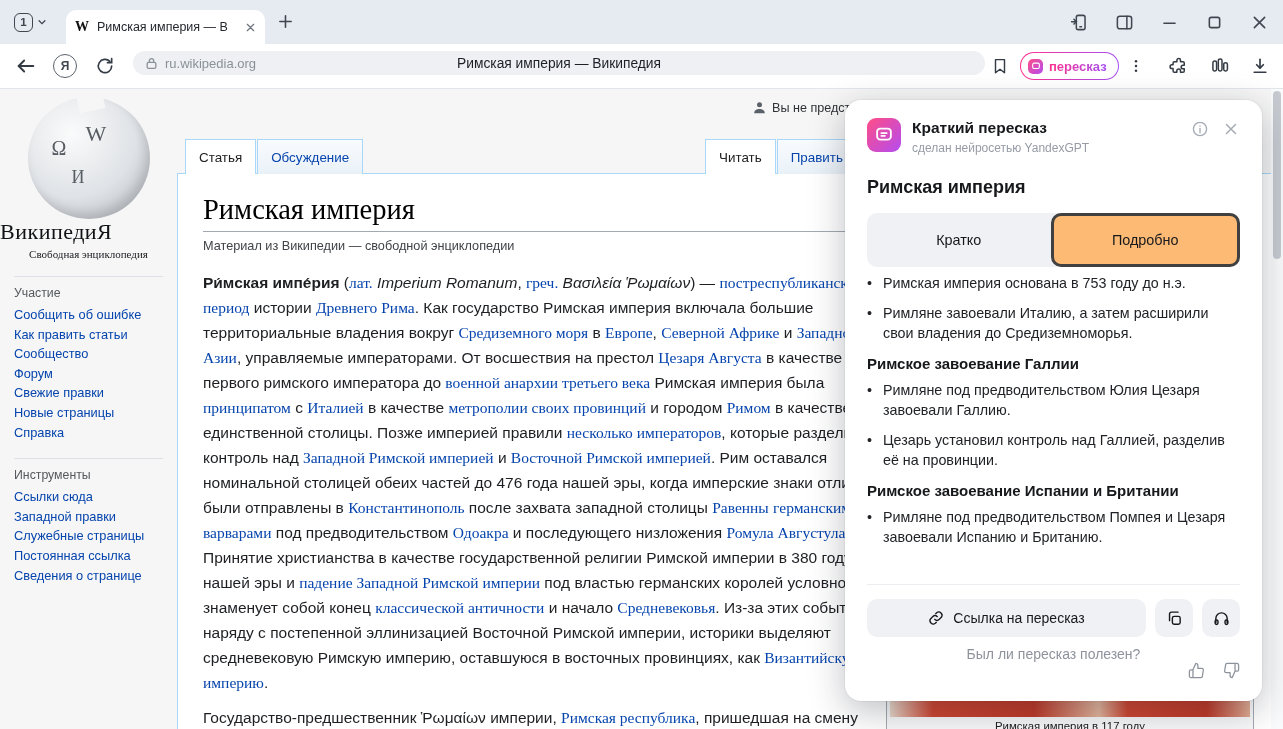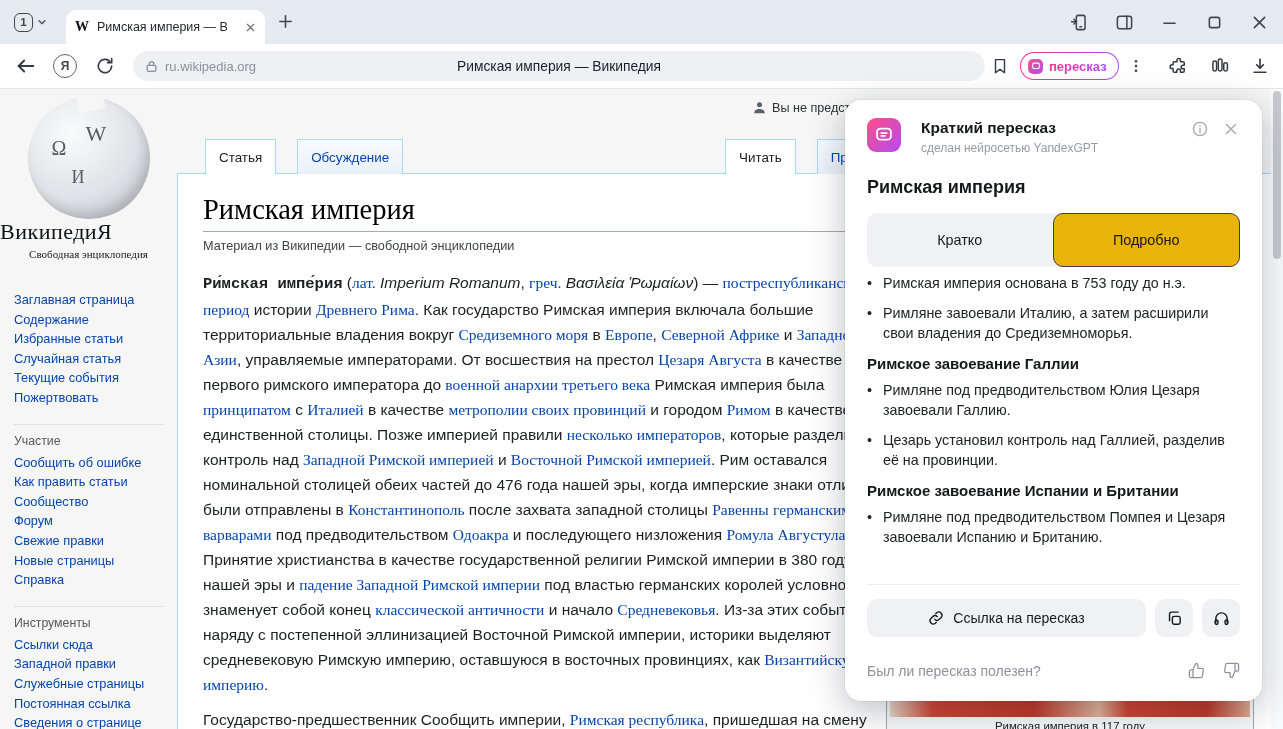--- a/index.html
+++ b/index.html
@@ -15,21 +15,21 @@
   .favicon { font-family:"Liberation Serif",serif; font-weight:bold; font-size:14px; color:#111; margin-right:8px; }
   .tab-title { font-size:12.5px; color:#23272e; white-space:nowrap; overflow:hidden; flex:1; }
   .tab-close { margin-left:6px; flex:none; cursor:pointer; }
   .newtab { position:absolute; left:277px; top:13px; cursor:pointer; }
   .tabbar-right { position:absolute; right:14px; top:0; height:44px; display:flex; align-items:center; gap:26px; }
   .tb-icon { cursor:pointer; }
 
   
   .toolbar { position:absolute; top:44px; left:0; right:0; height:45px; background:#fff; border-bottom:1px solid #e2e5ea; }
   .tool-abs { position:absolute; top:0; height:44px; display:flex; align-items:center; }
-  .omnibox { position:absolute; left:133px; top:7px; width:852px; height:30px; background:#eef0f4; border-radius:15px; display:flex; align-items:center; padding:0 12px; }
+  .omnibox { position:absolute; left:133px; top:7px; width:852px; height:24px; background:#eef0f4; border-radius:15px; display:flex; align-items:center; padding:0 12px; }
   .omni-host { font-size:13px; color:#8b9199; margin-left:7px; }
   .omni-title { position:absolute; left:0; right:0; text-align:center; font-size:13.8px; color:#1c2026; pointer-events:none; }
   .pereskaz-pill { position:absolute; left:1020px; top:8px; height:28px; padding:0 11px 0 7px; display:flex; align-items:center; gap:6px; border-radius:14px; border:1.5px solid transparent; background:linear-gradient(#fff,#fff) padding-box, linear-gradient(90deg,#ff2f8d,#a44ff2) border-box; cursor:pointer; }
   .pereskaz-mini { width:15px; height:15px; border-radius:5px; background:linear-gradient(135deg,#ff4d86,#b44cf0); display:flex; align-items:center; justify-content:center; }
   .pereskaz-label { font-size:13px; font-weight:bold; background:linear-gradient(90deg,#ff2f8d,#a44ff2); -webkit-background-clip:text; background-clip:text; color:transparent; }
 
   
   .page { position:absolute; top:89px; left:0; right:0; bottom:0; background:#f6f6f6; overflow:hidden; }
   .sidebar { position:absolute; left:0; top:0; width:177px; bottom:0; }
   .globe { width:122px; height:122px; margin:8px auto 0; border-radius:50%; background:radial-gradient(circle at 36% 30%, #fafbfb, #dfe2e6 55%, #b7bcc2 92%); position:relative; box-shadow:inset -4px -6px 10px rgba(0,0,0,.12); }
@@ -41,61 +41,61 @@
   .wordmark { font-family:"Liberation Serif",serif; font-size:22px; letter-spacing:.5px; color:#0f1114; margin-top:0px; }
   .tagline { text-align:center; font-family:"Liberation Serif",serif; font-size:11px; color:#202226; margin-top:3px; }
   .nav { margin-top:24px; display:flex; flex-direction:column; padding-left:14px; }
   .nav.first { margin-top:30px; }
   .side-link { font-size:12.8px; line-height:19.6px; color:#0645ad; text-decoration:none; cursor:pointer; }
   .nav-header { font-size:12.3px; color:#54595d; margin:16px 14px 5px 14px; padding-top:9px; border-top:1px solid #dde0e4; }
   .personalbar { position:absolute; top:11px; left:752px; display:flex; align-items:center; gap:5px; font-size:12.6px; color:#2f3338; }
   .tabsrow { position:absolute; left:177px; right:12px; top:50px; height:35px; border-bottom:1px solid #a7d7f9; }
   .tabs-left { position:absolute; left:8px; bottom:-1px; height:35px; display:flex; }
   .tabs-right { position:absolute; left:528px; bottom:-1px; height:35px; display:flex; }
-  .ptab { height:100%; display:flex; align-items:center; padding:8px 13px; font-size:13.4px; color:#0645ad; background:linear-gradient(to bottom,#f9fbfd,#e9f1f8); border:1px solid #a7d7f9; border-bottom:none; margin-right:1px; cursor:pointer; white-space:nowrap;margin-left:20px; }
+  .ptab { height:100%; display:flex; align-items:center; padding:8px 13px; font-size:13.4px; color:#0645ad; background:linear-gradient(to bottom,#f9fbfd,#e9f1f8); border:1px solid #a7d7f9; border-bottom:none; margin-right:1px; cursor:pointer; white-space:nowrap; }
   .ptab-active { background:#fff; color:#202122; box-shadow:0 2px 0 #fff; }
   .article { position:absolute; left:177px; top:85px; right:12px; bottom:0; background:#fff; border-left:1px solid #a7d7f9; padding:20px 20px 0 25px; }
   .article-title { font-family:"Liberation Serif","DejaVu Serif",serif; font-size:28.5px; font-weight:400; color:#000; padding-bottom:5px; border-bottom:1px solid #a2a9b1; }
   .sitesub { font-size:12.7px; color:#3f4347; margin-top:7px; }
   .article-body { margin-top:17px; width:682px; font-size:15.5px; line-height:25px; color:#1d1f22; }
   .article-body p { margin:0 0 10px; }
   .wlink { color:#0645ad; text-decoration:none; cursor:pointer;font-family:Liberation Serif, serif; }
-  .bold { font-weight:bold;font-family:Liberation Mono, monospace; } .italic { font-style:italic; }
+  .bold { font-weight:bold; } .italic { font-style:italic; }
 
   .infobox-peek { position:absolute; left:886px; top:609px; width:368px; background:#f8f9fa; border:1px solid #a2a9b1; padding:2px 3px; }
   .peek-map { height:16px; background:linear-gradient(90deg,#ead9ca 0%,#d6english 0%,#cf4631 12%,#c03a28 40%,#e5b79e 58%,#cf4631 66%,#c03a28 88%,#e0ac94 100%); }
   .peek-caption { font-size:11.4px; color:#202122; text-align:center; padding:3px 0 2px; }
 
   
   .scrollbar { position:absolute; right:0; top:89px; bottom:0; width:12px; background:#fafbfc; }
   .scroll-thumb { position:absolute; left:2px; top:2px; width:8px; height:168px; border-radius:4px; background:#c7cbd1; cursor:grab; }
 
   
   .panel { position:absolute; left:845px; top:100px; width:417px; height:601px; background:#fff; border-radius:16px; box-shadow:0 10px 36px rgba(20,24,40,.28), 0 0 0 1px rgba(0,0,0,.04); padding:18px 22px; z-index:50; }
-  .panel-header { display:flex; align-items:flex-start;gap:9px; }
+  .panel-header { display:flex; align-items:flex-start; }
   .p-icon { width:34px; height:34px; flex:none; border-radius:9px; background:linear-gradient(135deg,#ff4d86,#b44cf0); display:flex; align-items:center; justify-content:center; }
   .p-head-text { margin-left:11px; padding-top:1px; }
   .p-title { font-size:15.5px; font-weight:bold; color:#17181b; }
   .p-sub { font-size:12px; color:#969ba5; margin-top:4px; }
   .p-head-icons { margin-left:auto; display:flex; gap:13px; padding-top:2px; }
   .p-head-icons > * { cursor:pointer; }
   .p-article-title { font-size:18px; font-weight:bold; color:#17181b; margin-top:22px; }
   .segmented { margin-top:15px; height:54px; background:#f0f1f4; border-radius:10px; display:flex; }
   .seg { flex:1; display:flex; align-items:center; justify-content:center; font-size:14.4px; color:#17181b; border-radius:10px; cursor:pointer; }
-  .seg-active { background:#eab308; border:1px solid #404040; }
+  .seg-active { background:#fdba74; border:3px solid #404040; }
   .sections { margin-top:6px; height:322px; overflow:hidden; }
   .sec-heading { font-size:15px; font-weight:bold; color:#17181b; margin:12px 0 8px; }
   .sections .sec-heading:first-child { margin-top:8px; }
   .bullet-row { display:flex; font-size:14.3px; line-height:20px; color:#212327; margin-bottom:10px; }
   .dot { width:16px; flex:none; }
   .p-divider { position:absolute; left:22px; right:22px; bottom:116px; border-top:1px solid #ebedf0; }
   .actions { position:absolute; left:22px; right:22px; bottom:64px; height:38px; display:flex; gap:9px; }
   .link-btn { flex:1; background:#f0f1f4; border-radius:10px; display:flex; align-items:center; justify-content:center; gap:9px; font-size:14px; color:#17181b; cursor:pointer; }
   .sq-btn { width:38px; height:38px; flex:none; background:#f0f1f4; border-radius:10px; display:flex; align-items:center; justify-content:center; cursor:pointer; }
-  .p-footer { position:absolute; left:22px; right:22px; bottom:22px; display:flex; align-items:center; font-size:14px; color:#8d929c; }
+  .p-footer { position:absolute; left:22px; right:22px; bottom:22px; display:flex; align-items:center; font-size:14px; color:#8d929c;flex-direction:column; }
   .fb-icons { margin-left:auto; display:flex; gap:18px; }
   .fb-icons > * { cursor:pointer; }
 </style>
 </head>
 <body>
 
 <div class="tabbar">
   <div class="tab-counter">
     <span class="counter-box">1</span>
     <svg width="10" height="10" viewBox="0 0 24 24" fill="none" stroke="#3f4650" stroke-width="3" stroke-linecap="round">
@@ -210,28 +210,20 @@
 
   <div class="sidebar">
     <div class="globe">
       <span class="g1">Ω</span>
       <span class="g2">W</span>
       <span class="g3">И</span>
     </div>
     <div class="wordmark">ВикипедиЯ</div>
     <div class="tagline">Свободная энциклопедия</div>
 
-    <div class="nav first">
-        <a class="side-link">Заглавная страница</a>
-        <a class="side-link">Содержание</a>
-        <a class="side-link">Избранные статьи</a>
-        <a class="side-link">Случайная статья</a>
-        <a class="side-link">Текущие события</a>
-        <a class="side-link">Пожертвовать</a>
-      </div>
 
     <div class="nav-header">Участие</div>
     <div class="nav" style="margin-top:0;">
         <a class="side-link">Сообщить об ошибке</a>
         <a class="side-link">Как править статьи</a>
         <a class="side-link">Сообщество</a>
         <a class="side-link">Форум</a>
         <a class="side-link">Свежие правки</a>
         <a class="side-link">Новые страницы</a>
         <a class="side-link">Справка</a>
@@ -265,21 +257,21 @@
         <div class="ptab">Править</div>
         <div class="ptab">П</div>
       </div>
   </div>
 
   <div class="article">
     <h1 class="article-title">Римская империя</h1>
     <div class="sitesub">Материал из Википедии — свободной энциклопедии</div>
     <div class="article-body">
         <p><span class="bold">Ри́мская импе́рия</span><span> (</span><a class="wlink">лат.</a><span> </span><span class="italic">Imperium Romanum</span><span>, </span><a class="wlink">греч.</a><span> </span><span class="italic">Βασιλεία Ῥωμαίων</span><span>) — </span><a class="wlink">постреспубликанский период</a><span> истории </span><a class="wlink">Древнего Рима</a><span>. Как государство Римская империя включала большие территориальные владения вокруг </span><a class="wlink">Средиземного моря</a><span> в </span><a class="wlink">Европе</a><span>, </span><a class="wlink">Северной Африке</a><span> и </span><a class="wlink">Западной Азии</a><span>, управляемые императорами. От восшествия на престол </span><a class="wlink">Цезаря Августа</a><span> в качестве первого римского императора до </span><a class="wlink">военной анархии третьего века</a><span> Римская империя была </span><a class="wlink">принципатом</a><span> с </span><a class="wlink">Италией</a><span> в качестве </span><a class="wlink">метрополии своих провинций</a><span> и городом </span><a class="wlink">Римом</a><span> в качестве единственной столицы. Позже империей правили </span><a class="wlink">несколько императоров</a><span>, которые разделили контроль над </span><a class="wlink">Западной Римской империей</a><span> и </span><a class="wlink">Восточной Римской империей</a><span>. Рим оставался номинальной столицей обеих частей до 476 года нашей эры, когда имперские знаки отличия были отправлены в </span><a class="wlink">Константинополь</a><span> после захвата западной столицы </span><a class="wlink">Равенны</a><span> </span><a class="wlink">германскими варварами</a><span> под предводительством </span><a class="wlink">Одоакра</a><span> и последующего низложения </span><a class="wlink">Ромула Августула</a><span>. Принятие христианства в качестве государственной религии Римской империи в 380 году нашей эры и </span><a class="wlink">падение Западной Римской империи</a><span> под властью германских королей условно знаменует собой конец </span><a class="wlink">классической античности</a><span> и начало </span><a class="wlink">Средневековья</a><span>. Из-за этих событий, наряду с постепенной эллинизацией Восточной Римской империи, историки выделяют средневековую Римскую империю, оставшуюся в восточных провинциях, как </span><a class="wlink">Византийскую империю</a><span>.</span></p>
-        <p><span>Государство-предшественник Сообщить империи, </span><a class="wlink">Римская республика</a><span>, пришедшая на смену </span></p>
+        <p><span>Государство-предшественник Ῥωμαίων империи, </span><a class="wlink">Римская республика</a><span>, пришедшая на смену </span></p>
       </div>
   </div>
 
   <div class="infobox-peek">
     <div class="peek-map" style="background:linear-gradient(90deg,#ead9ca 0%,#cf4631 12%,#c03a28 40%,#e5b79e 58%,#cf4631 66%,#c03a28 88%,#e0ac94 100%);"></div>
     <div class="peek-caption">Римская империя в 117 году</div>
   </div>
 </div>
 
 <div class="scrollbar">

